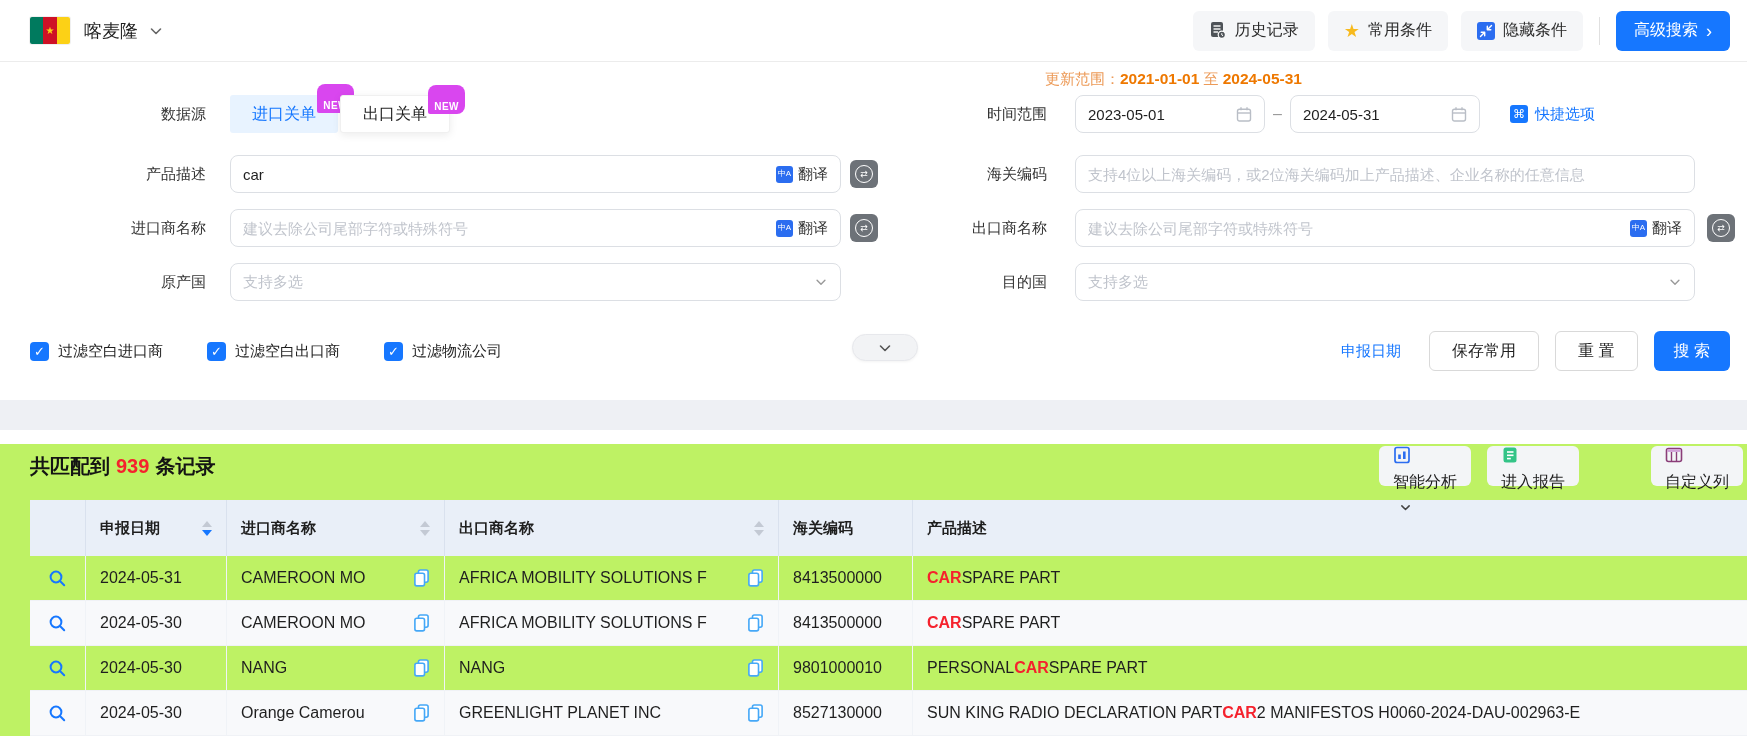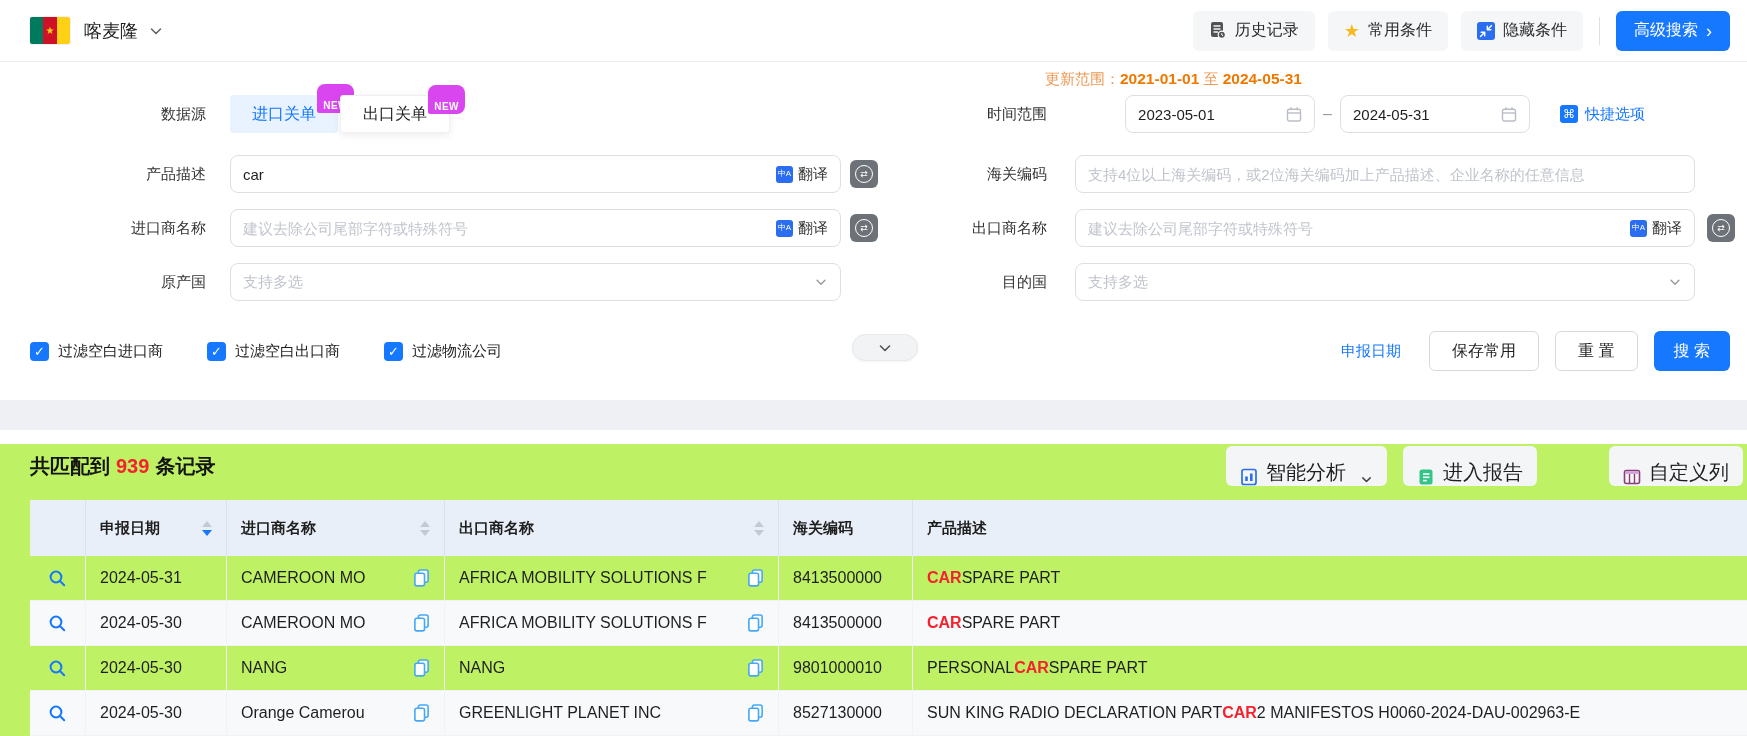--- a/index.html
+++ b/index.html
@@ -25,21 +25,21 @@
 
   
   .form { position:relative; background:#fff; height:338px; padding:33px 0 0 30px; }
   .update-line { position:absolute; left:1045px; top:8px; font-size:15px; color:#ec9a57; }
   .update-line b { color:#ee7800; font-weight:bold; font-size:15.5px; }
   .frow { display:flex; align-items:center; }
   .mb22{margin-bottom:22px}.mb16{margin-bottom:16px}.mb30{margin-bottom:30px}
   .lab { width:200px; text-align:right; padding-right:24px; font-size:15px; color:#333; flex-shrink:0; }
   .lab-r { width:188px; text-align:right; padding-right:28px; font-size:15px; color:#333; flex-shrink:0; }
   .fld-l { width:611px; flex-shrink:0; }
-  .fld-r { width:620px; flex-shrink:0;justify-content:center; }
+  .fld-r { width:620px; flex-shrink:0; }
   .icon-slot { width:46px; flex-shrink:0; display:flex; justify-content:center; }
 
   .tabs { display:flex; gap:2px; }
   .tab { position:relative; height:38px; padding:0 22px; display:flex; align-items:center;
     font-size:16px; border-radius:3px; cursor:pointer; }
   .tab.active { background:#e8f3ff; color:#1677ff; }
   .tab.inactive { background:#fff; color:#1f1f1f; border:1px solid #f0f0f0;
     box-shadow:0 2px 8px rgba(0,0,0,.08); }
   .new-badge { position:absolute; top:-11px; right:-16px; background:#d946ef; color:#fff;
     font-size:10px; font-weight:bold; padding:16px 6px 2px 6px; border-radius:8px 8px 8px 2px; letter-spacing:.5px; }
@@ -86,22 +86,22 @@
 
   
   .gap-band { height:30px; background:#eef0f4; }
 
   
   .results { background:#bef264; padding-left:30px; }
   .res-head { display:flex; align-items:center; margin-top:14px; height:44px; padding-right:4px; }
   .res-title { font-size:20px; font-weight:bold; color:#141414; }
   .res-title .cnt { color:#f5222d; margin:0 6px; }
   .res-tools { margin-left:auto; display:flex; align-items:center; gap:16px; }
-  .tool-btn { height:40px; background:#f3f5f7; border-radius:6px; display:flex; align-items:flex-end;
-    gap:8px; padding:0 14px; font-size:20px; color:#1f1f1f; cursor:pointer; }
+  .tool-btn { height:40px; background:#f3f5f7; border-radius:6px; display:flex; align-items:flex-start;
+    gap:8px; padding:0 14px; font-size:16px; color:#1f1f1f; cursor:pointer;flex-direction:column; }
   .tool-btn .cvr { margin-left:6px; display:flex; }
   .tool-btn.disabled { color:#c0c5cc; cursor:default; }
   .tool-btn.disabled .dd { margin-left:20px; display:flex; }
   .tool-btn.last { margin-left:56px; }
 
   .tbl { margin-top:12px; width:1717px; }
   .trow { display:grid; grid-template-columns:56px 141px 218px 334px 134px minmax(0,1fr); }
   .thead { background:#e9eff8; height:56px;text-align:center; }
   .th { display:flex; align-items:center; padding:0 14px; font-size:15px; font-weight:bold;
     color:#1f1f1f; border-right:1px solid #d9e1ee; cursor:pointer; }

